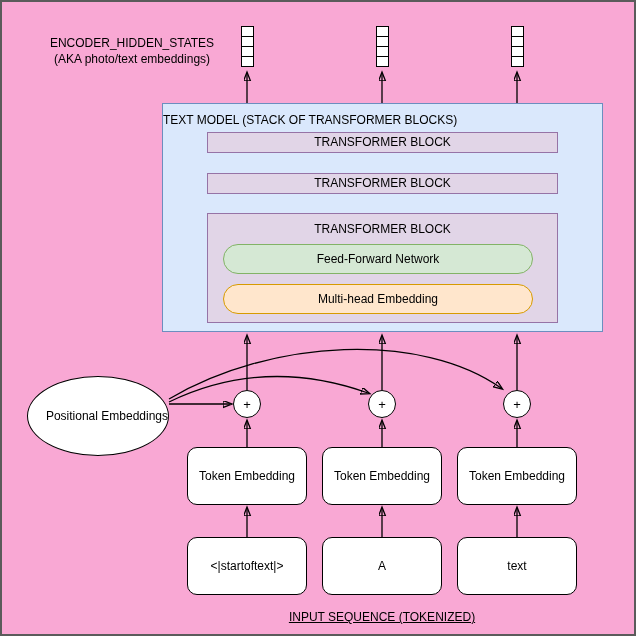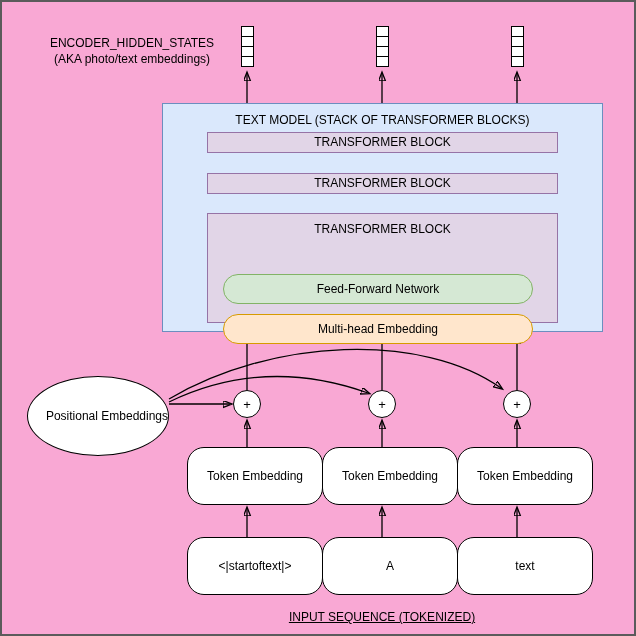--- a/index.html
+++ b/index.html
@@ -19,55 +19,55 @@
   .hdr{position:absolute;left:20px;top:33px;width:220px;text-align:center;line-height:16px;}
 
   .vec{position:absolute;top:24px;width:13px;display:flex;flex-direction:column;}
   .vec i{display:block;height:11px;background:#fff;border:1px solid #000;box-sizing:border-box;margin-top:-1px;}
   .vec i:first-child{margin-top:0;}
 
   .textmodel{
     position:absolute;left:160px;top:101px;width:441px;height:229px;
     background:#dae8fc;border:1px solid #6c8ebf;box-sizing:border-box;
   }
-  .tm-title{position:absolute;left:0;right:0;top:9px;text-align:center;}
+  .tm-title{position:absolute;left:0;right:0;top:9px;}
 
   .tblock{
     position:absolute;left:205px;width:351px;height:21px;
     background:#e1d5e7;border:1px solid #9673a6;box-sizing:border-box;
     text-align:center;line-height:19px;
   }
   .tblock-big{
     position:absolute;left:205px;top:211px;width:351px;height:110px;
     background:#e1d5e7;border:1px solid #9673a6;box-sizing:border-box;
   }
   .tb-title{position:absolute;left:0;right:0;top:8px;text-align:center;}
   .sublayer{
     position:absolute;left:15px;width:310px;height:30px;
     border-radius:15px;box-sizing:border-box;
-    display:flex;align-items:center;justify-content:center;margin-top:30px;
+    display:flex;align-items:center;justify-content:center;
   }
   .ffn{top:30px;background:#d5e8d4;border:1px solid #82b366;}
   .mha{top:70px;background:#ffe6cc;border:1px solid #d79b00;}
 
   .plus{
     position:absolute;top:388px;width:28px;height:28px;border-radius:50%;
     background:#fff;border:1px solid #000;box-sizing:border-box;
     display:flex;align-items:center;justify-content:center;font-size:13px;
   }
 
   .ellipse{
     position:absolute;left:25px;top:374px;width:142px;height:80px;
     border-radius:50%;background:#fff;border:1px solid #000;box-sizing:border-box;
     display:flex;align-items:center;justify-content:flex-end;text-align:center;
   }
 
   .wbox{
-    position:absolute;width:136px;height:58px;
-    background:#fff;border:1px solid #000;border-radius:17px;box-sizing:border-box;
+    position:absolute;width:120px;height:58px;
+    background:#fff;border:1px solid #000;border-radius:10px;box-sizing:border-box;
     display:flex;align-items:center;justify-content:center;text-align:center;
   }
   .embed{top:445px;}
   .token{top:535px;}
 
   .footer{position:absolute;left:185px;top:608px;width:390px;text-align:center;text-decoration:underline;}
 </style>
 </head>
 <body>
 

